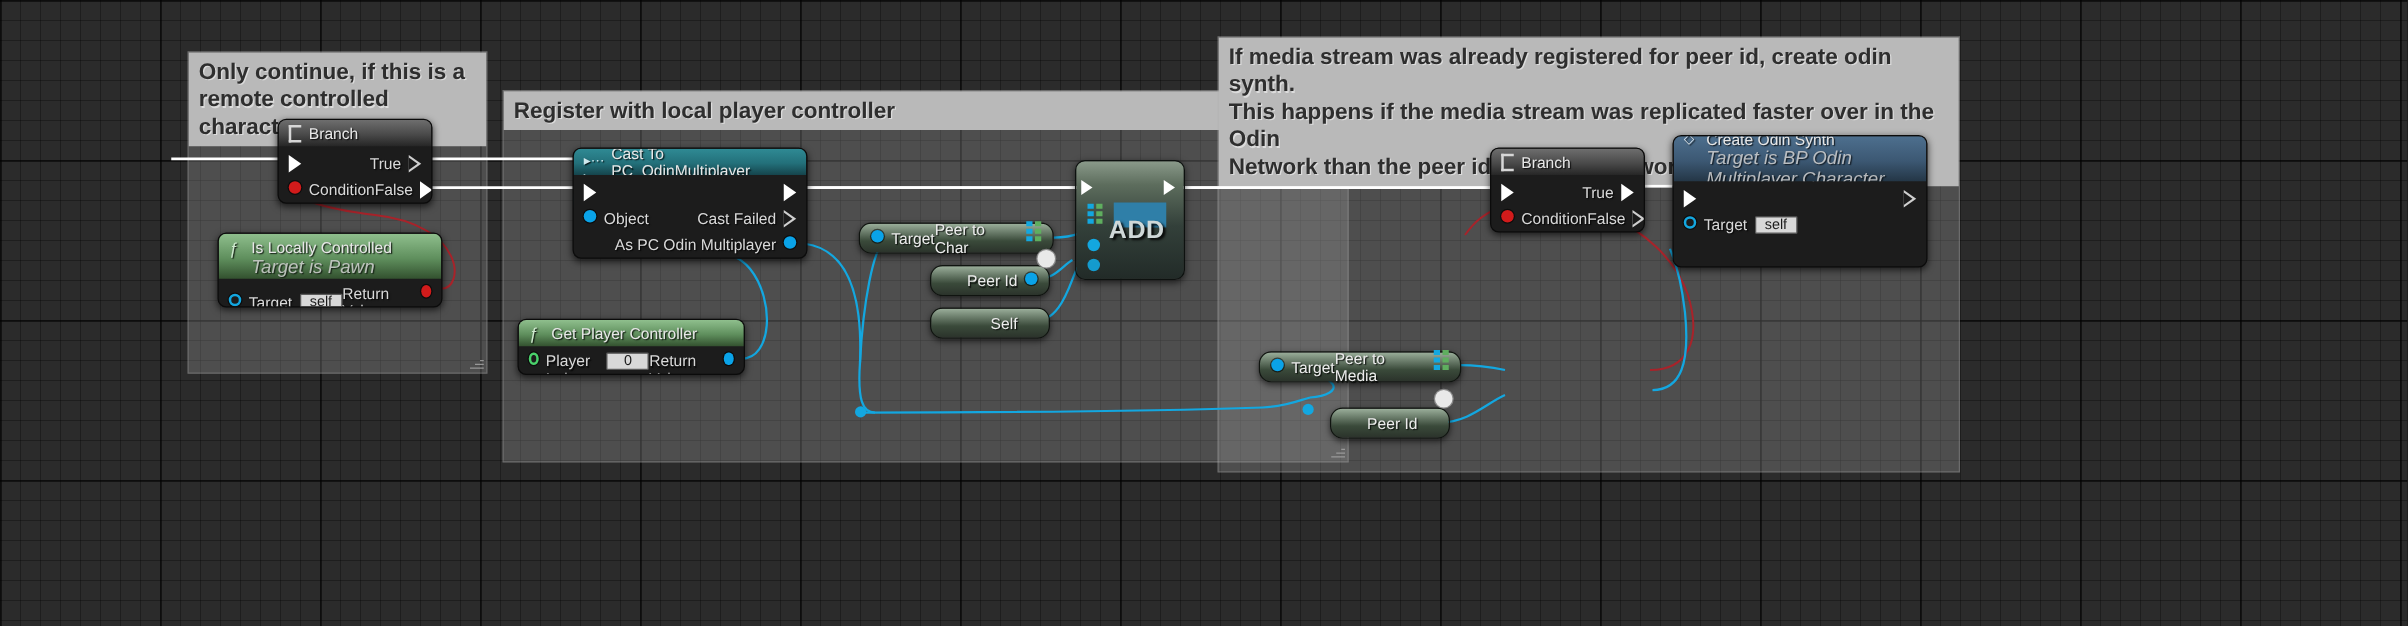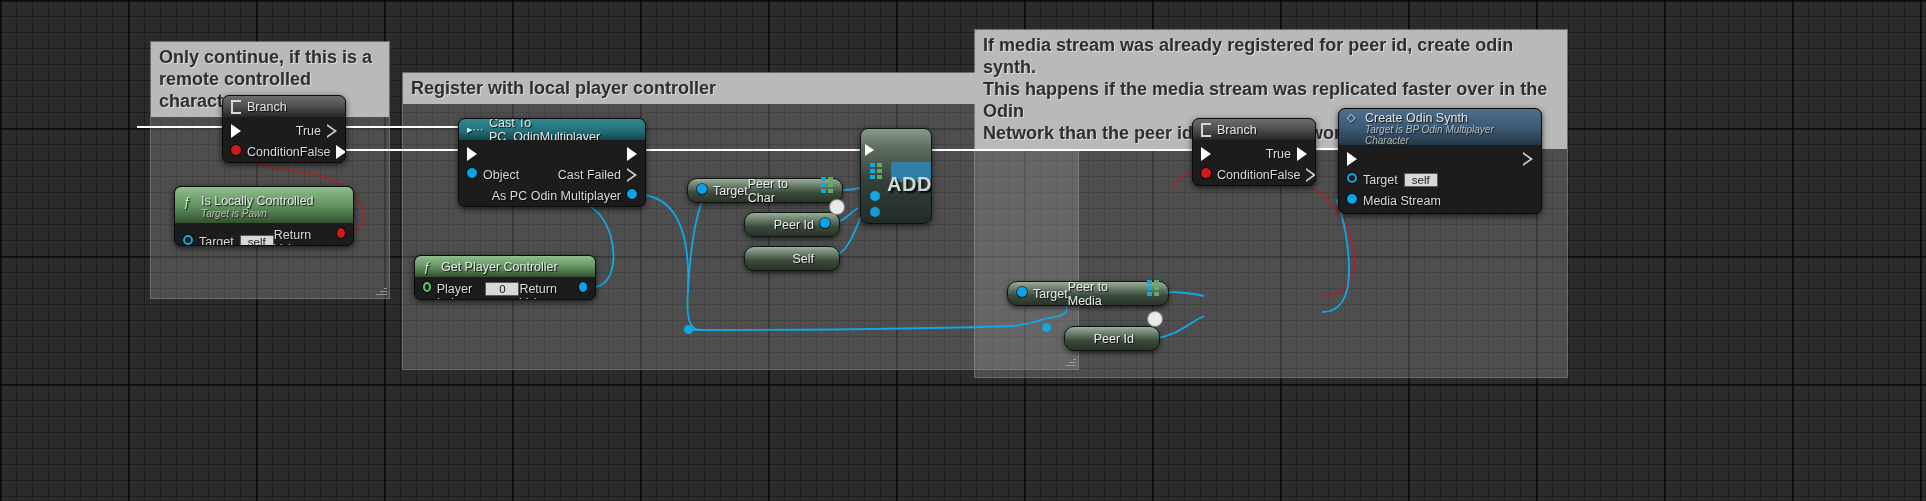--- a/index.html
+++ b/index.html
@@ -77,21 +77,21 @@
   }
   .node-hdr.two {
     height: 34px;
     align-items: flex-start;
     padding-top: 2px;
     flex-direction: column;
     justify-content: center;
   }
   .hdr-row { display: flex; align-items: center; gap: 6px; }
   .hdr-sub {
-    font-size: 10px;
+    font-size: 15px;
     font-style: italic;
     color: #cfcfcf;
     opacity: .85;
     margin-left: 18px;
     margin-top: -1px;
     text-shadow: 1px 1px 1px rgba(0,0,0,0.8);
   }
   .hdr-event   { background: linear-gradient(to bottom, #7d2b94 0%, #5e1f70 55%, #3c1247 100%); }
   .hdr-flow    { background: linear-gradient(to bottom, #6e6e6e 0%, #4a4a4a 55%, #262626 100%); }
   .hdr-func    { background: linear-gradient(to bottom, #8fbf8d 0%, #5f8f5d 55%, #33512f 100%); }
@@ -423,21 +423,21 @@
   </div>
 
   <div class="vnode" style="left:744px; top:246px; width:96px; height:25px;">
     <span class="pleft"></span>
     <span class="pright">
       <span>Self</span>
       <span class="dot blue" style="opacity:0;"></span>
     </span>
   </div>
 
-  <div class="mapnode" style="left:860px; top:128px; width:72px; height:96px;">
+  <div class="mapnode" style="left:860px; top:128px; width:88px; height:96px;">
     <span class="tiny-pin" style="left:4px; top:15px;"></span>
     <span class="tiny-pin" style="left:70px; top:15px;"></span>
     <span class="map-icon" style="left:9px; top:34px;">
       <span style="background:#13a7e0;"></span>
         <span style="background:#5fae5f;"></span>
       <span style="background:#13a7e0;"></span>
         <span style="background:#5fae5f;"></span>
       <span style="background:#13a7e0;"></span>
         <span style="background:#5fae5f;"></span>
     </span>
@@ -522,27 +522,20 @@
           </span>
       </div>
       <div class="prow">
         <span class="pleft">
           <span class="dot cyan-ring"></span>
           <span class="plabel">Target</span>
           <span class="val-box">self</span>
         </span>
         <span class="pright"></span>
       </div>
-      <div class="prow">
-        <span class="pleft">
-          <span class="dot blue"></span>
-          <span class="plabel">Media Stream</span>
-        </span>
-        <span class="pright"></span>
-      </div>
     </div>
   </div>
 
   <div style="position:absolute; left:830px; top:200px; width:14px; height:14px; border-radius:50%; background:#e9e9e9; box-shadow:0 0 0 1px #888;"></div>
   <div style="position:absolute; left:1148px; top:312px; width:14px; height:14px; border-radius:50%; background:#e9e9e9; box-shadow:0 0 0 1px #888;"></div>
   <div style="position:absolute; left:684px; top:325px; width:9px; height:9px; border-radius:50%; background:#13a7e0;"></div>
   <div style="position:absolute; left:1042px; top:323px; width:9px; height:9px; border-radius:50%; background:#13a7e0;"></div>
 
 </div>
 

